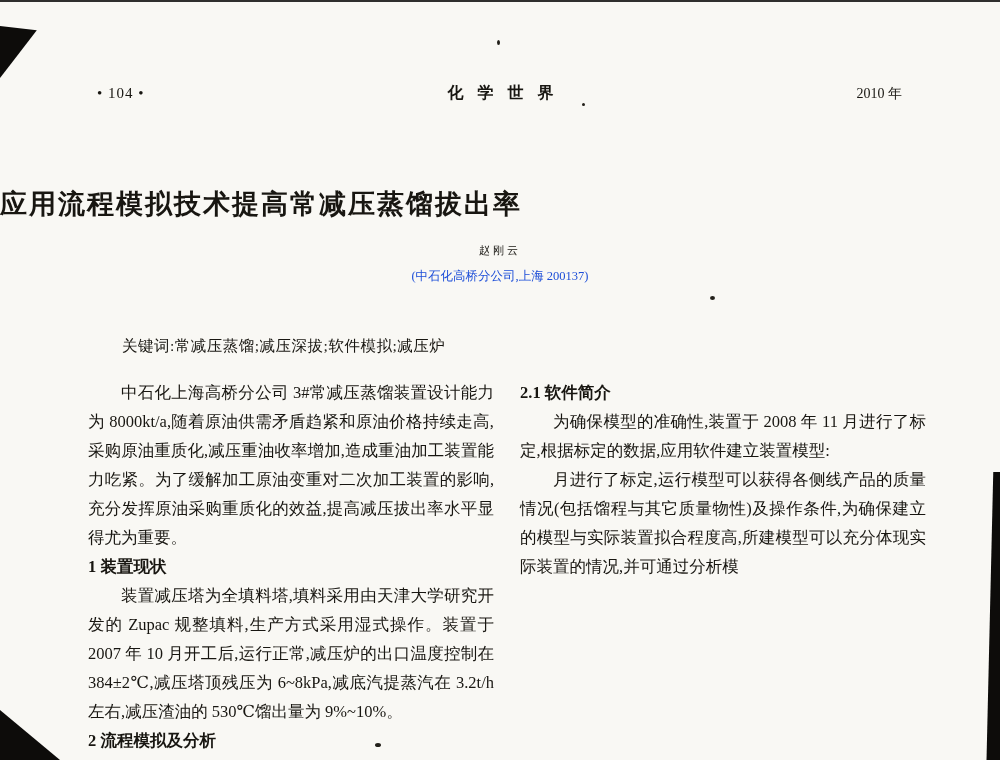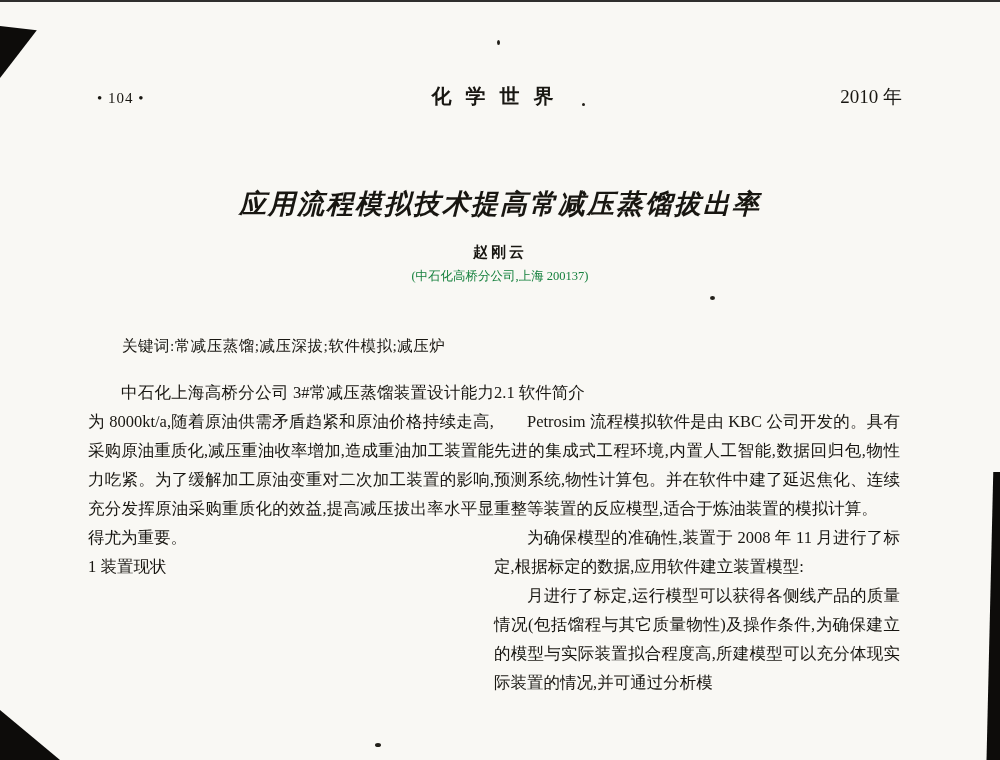--- a/index.html
+++ b/index.html
@@ -20,72 +20,71 @@
   
   .header {
     position: absolute;
     top: 83px; left: 97px; right: 98px;
     display: flex;
     justify-content: space-between;
     align-items: baseline;
     font-size: 15px;
   }
   .page-number { letter-spacing: 1px; }
-  .journal-title { font-weight: bold; font-size: 20px; letter-spacing: 14px; text-indent: 14px; }
-  .issue-year { font-size: 19px; }
+  .journal-title { font-weight: bold; font-size: 16px; letter-spacing: 14px; text-indent: 14px; }
+  .issue-year { font-size: 14px; }
 
   
   .article-title {
     position: absolute;
     top: 186px; left: 0; width: 100%;
-    text-align: center;
     font-size: 27px;
     font-weight: bold;
     letter-spacing: 2px;
-    font-style: italic;
   }
   .author {
     position: absolute;
     top: 243px; left: 0; width: 100%;
     text-align: center;
-    font-size: 15px;
-    font-weight: bold;
+    font-size: 11px;
+    font-weight: normal;
     letter-spacing: 3px;
   }
   .affiliation {
     position: absolute;
     top: 268px; left: 0; width: 100%;
     text-align: center;
     font-size: 12.5px;
-    color: #15803d;
+    color: #1d4ed8;
   }
   .keywords {
     position: absolute;
     top: 336px; left: 122px;
     font-size: 15.5px;
     font-weight: normal;
     letter-spacing: 0.5px;
   }
 
   
   .columns {
     position: absolute;
     top: 378px; left: 88px;
     display: flex;
+    gap: 26px;
   }
   .col {
     width: 406px;
     font-size: 16.5px;
     line-height: 29px;
     text-align: justify;
   }
   .col p { text-indent: 2em; margin: 0; }
   .col h2 {
     font-size: 16.5px;
-    font-weight: normal;
+    font-weight: bold;
     line-height: 29px;
     margin: 0;
   }
 
   
   .artifact { position: absolute; background: #0d0c0a; }
   .artifact-top-line { top: 0; left: 0; width: 1000px; height: 2px; opacity: 0.85; }
   .artifact-top-left {
     top: 26px; left: 0; width: 40px; height: 52px;
     clip-path: polygon(0 0, 92% 8%, 30% 70%, 0 100%);
@@ -117,24 +116,25 @@
 
   <h1 class="article-title">应用流程模拟技术提高常减压蒸馏拔出率</h1>
   <div class="author">赵刚云</div>
   <div class="affiliation">(中石化高桥分公司,上海 200137)</div>
   <div class="keywords">关键词:常减压蒸馏;减压深拔;软件模拟;减压炉</div>
 
   <div class="columns">
     <div class="col">
       <p>中石化上海高桥分公司 3#常减压蒸馏装置设计能力为 8000kt/a,随着原油供需矛盾趋紧和原油价格持续走高,采购原油重质化,减压重油收率增加,造成重油加工装置能力吃紧。为了缓解加工原油变重对二次加工装置的影响,充分发挥原油采购重质化的效益,提高减压拔出率水平显得尤为重要。</p>
       <h2>1  装置现状</h2>
+      <p>装置减压塔为全填料塔,填料采用由天津大学研究开发的 Zupac 规整填料,生产方式采用湿式操作。装置于 2007 年 10 月开工后,运行正常,减压炉的出口温度控制在 384±2℃,减压塔顶残压为 6~8kPa,减底汽提蒸汽在 3.2t/h 左右,减压渣油的 530℃馏出量为 9%~10%。</p>
+      <h2>2  流程模拟及分析</h2>
     </div>
     <div class="col">
       <h2>2.1  软件简介</h2>
-      <p>Petrosim 流程模拟软件是由 KBC 公司开发的。具有先进的集成式工程环境,内置人工智能,数据回归包,物性预测系统,物性计算包。并在软件中建了延迟焦化、连续重整等装置的反应模型,适合于炼油装置的模拟计算。</p>
       <p>为确保模型的准确性,装置于 2008 年 11 月进行了标定,根据标定的数据,应用软件建立装置模型:</p>
       <p>月进行了标定,运行模型可以获得各侧线产品的质量情况(包括馏程与其它质量物性)及操作条件,为确保建立的模型与实际装置拟合程度高,所建模型可以充分体现实际装置的情况,并可通过分析模</p>
     </div>
   </div>
 
   <div class="artifact artifact-top-line"></div>
   <div class="artifact artifact-top-left"></div>
   <div class="artifact artifact-bottom-left"></div>
   <div class="artifact artifact-right-band"></div>
   <div class="speck speck-1"></div>

